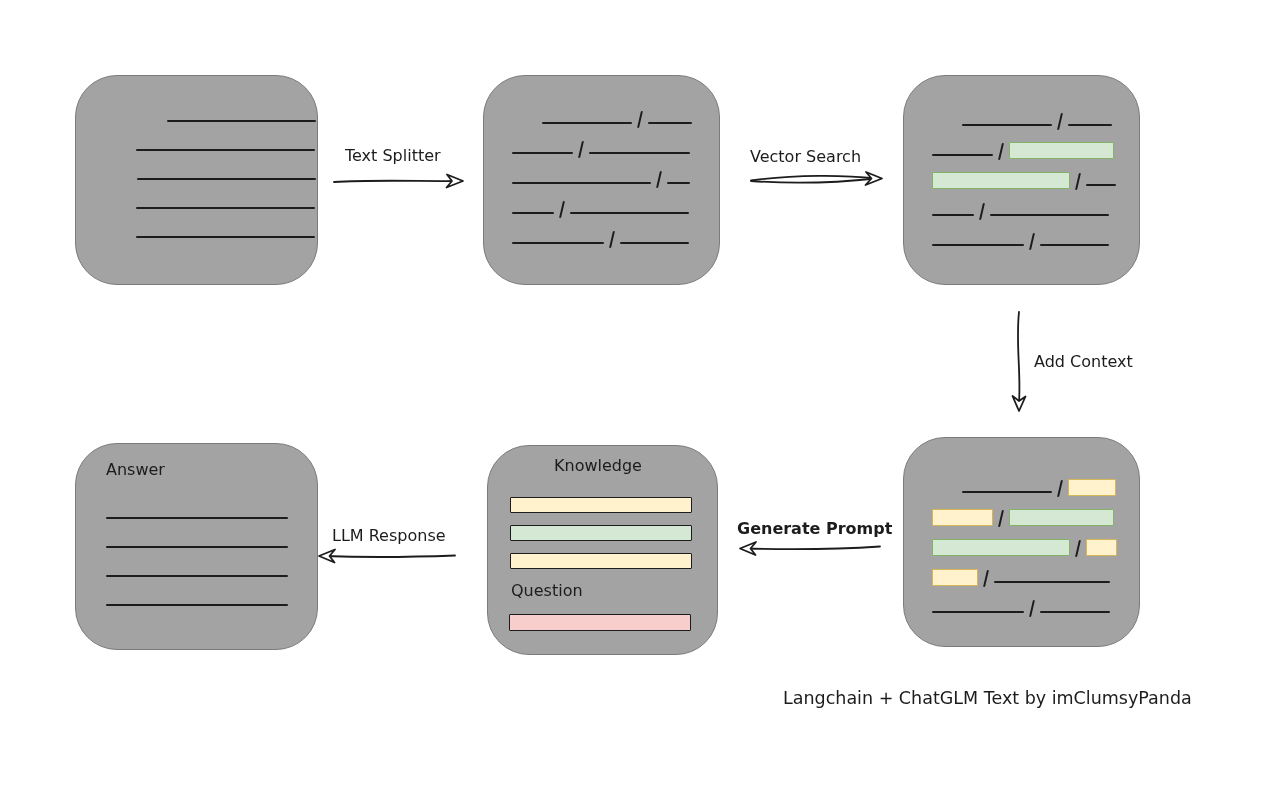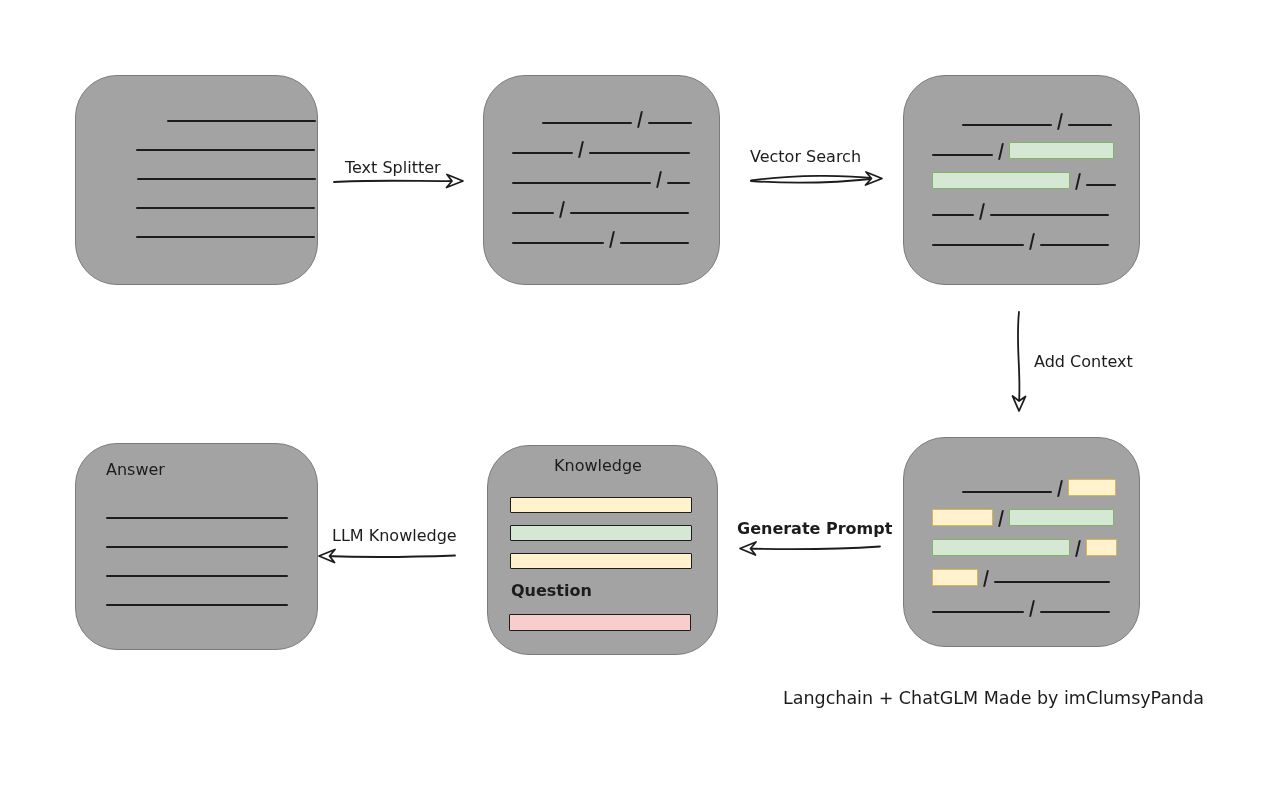--- a/index.html
+++ b/index.html
@@ -153,21 +153,21 @@
       </div>
   </div>
 
   <div class="node" style="left:487px; top:445px; width:231px; height:210px;">
     <div class="node-label" style="left:26px; top:10px;margin-left:40px;">Knowledge</div>
     <div class="prompt-bars">
         <div class="pbar k-yellow"></div>
         <div class="pbar k-green"></div>
         <div class="pbar k-yellow"></div>
       </div>
-    <div class="node-label" style="left:23px; top:135px;font-weight:bold;">Question</div>
+    <div class="node-label" style="left:23px; top:135px;">Question</div>
     <div class="pbar k-red" style="position:absolute; left:21px; top:168px; height:17px;"></div>
   </div>
 
   <div class="node" style="left:75px; top:443px; width:243px; height:207px;">
     <div class="node-label" style="left:30px; top:16px;">Answer</div>
     <div class="lines" style="left:30px; top:73px; right:30px;">
         <div class="text-line" style="margin-left: 0px; width: 182px;"></div>
         <div class="text-line" style="margin-left: 0px; width: 182px;"></div>
         <div class="text-line" style="margin-left: 0px; width: 182px;"></div>
         <div class="text-line" style="margin-left: 0px; width: 182px;"></div>
@@ -191,21 +191,21 @@
     <g>
       <path d="M880 546.5 C 835 549.5, 785 549.5, 745 548.5"></path>
       <path class="head" d="M756 542 L740 548.5 L755.5 555 L750.5 548.5 Z"></path>
     </g>
     <g>
       <path d="M455 555.5 C 415 557, 365 557.5, 324 556"></path>
       <path class="head" d="M335 549.5 L319 556 L334.5 562.5 L329.5 556 Z"></path>
     </g>
   </svg>
 
-  <div class="arrow-label" style="left:345px; top:158px;">Text Splitter</div>
+  <div class="arrow-label" style="left:345px; top:146px;">Text Splitter</div>
   <div class="arrow-label" style="left:750px; top:147px;">Vector Search</div>
   <div class="arrow-label" style="left:1034px; top:352px;">Add Context</div>
   <div class="arrow-label" style="left:737px; top:519px;font-weight:bold;">Generate Prompt</div>
-  <div class="arrow-label" style="left:332px; top:526px;">LLM Knowledge</div>
-
-  <div class="caption">Langchain + ChatGLM Made by imClumsyPanda</div>
+  <div class="arrow-label" style="left:332px; top:526px;">LLM Response</div>
+
+  <div class="caption">Langchain + ChatGLM Text by imClumsyPanda</div>
 
 </div>
 
 </body></html>

